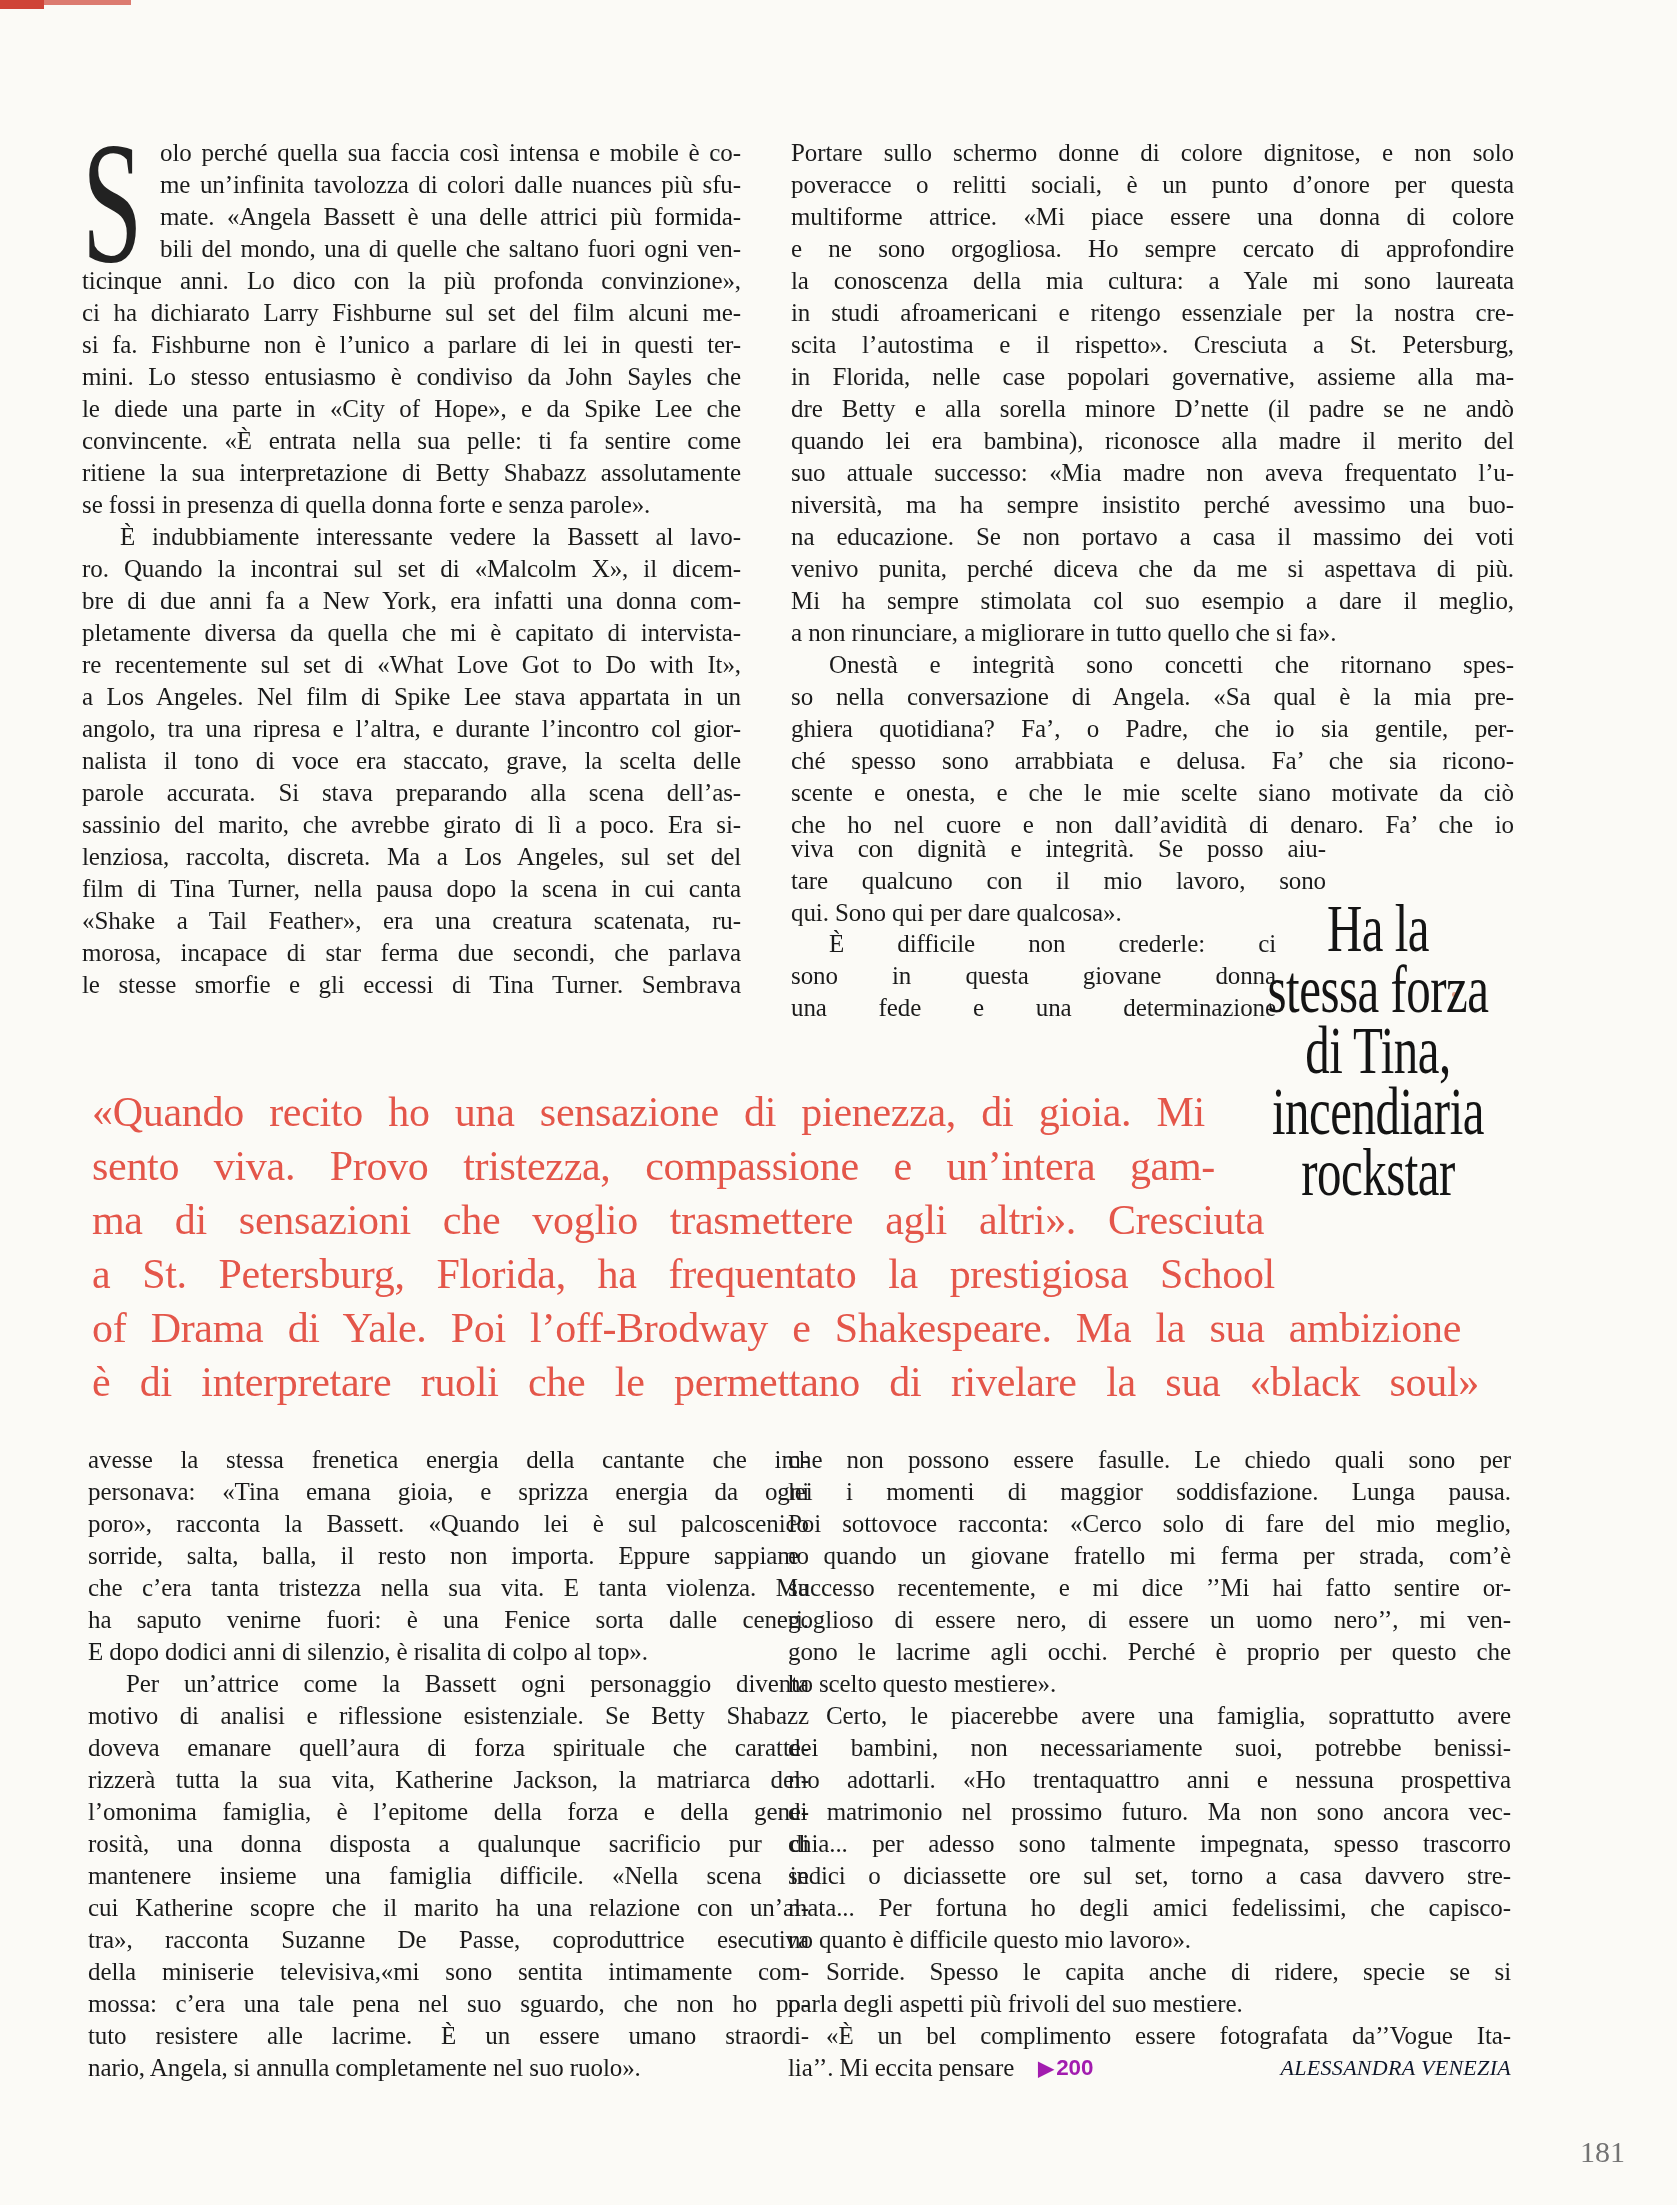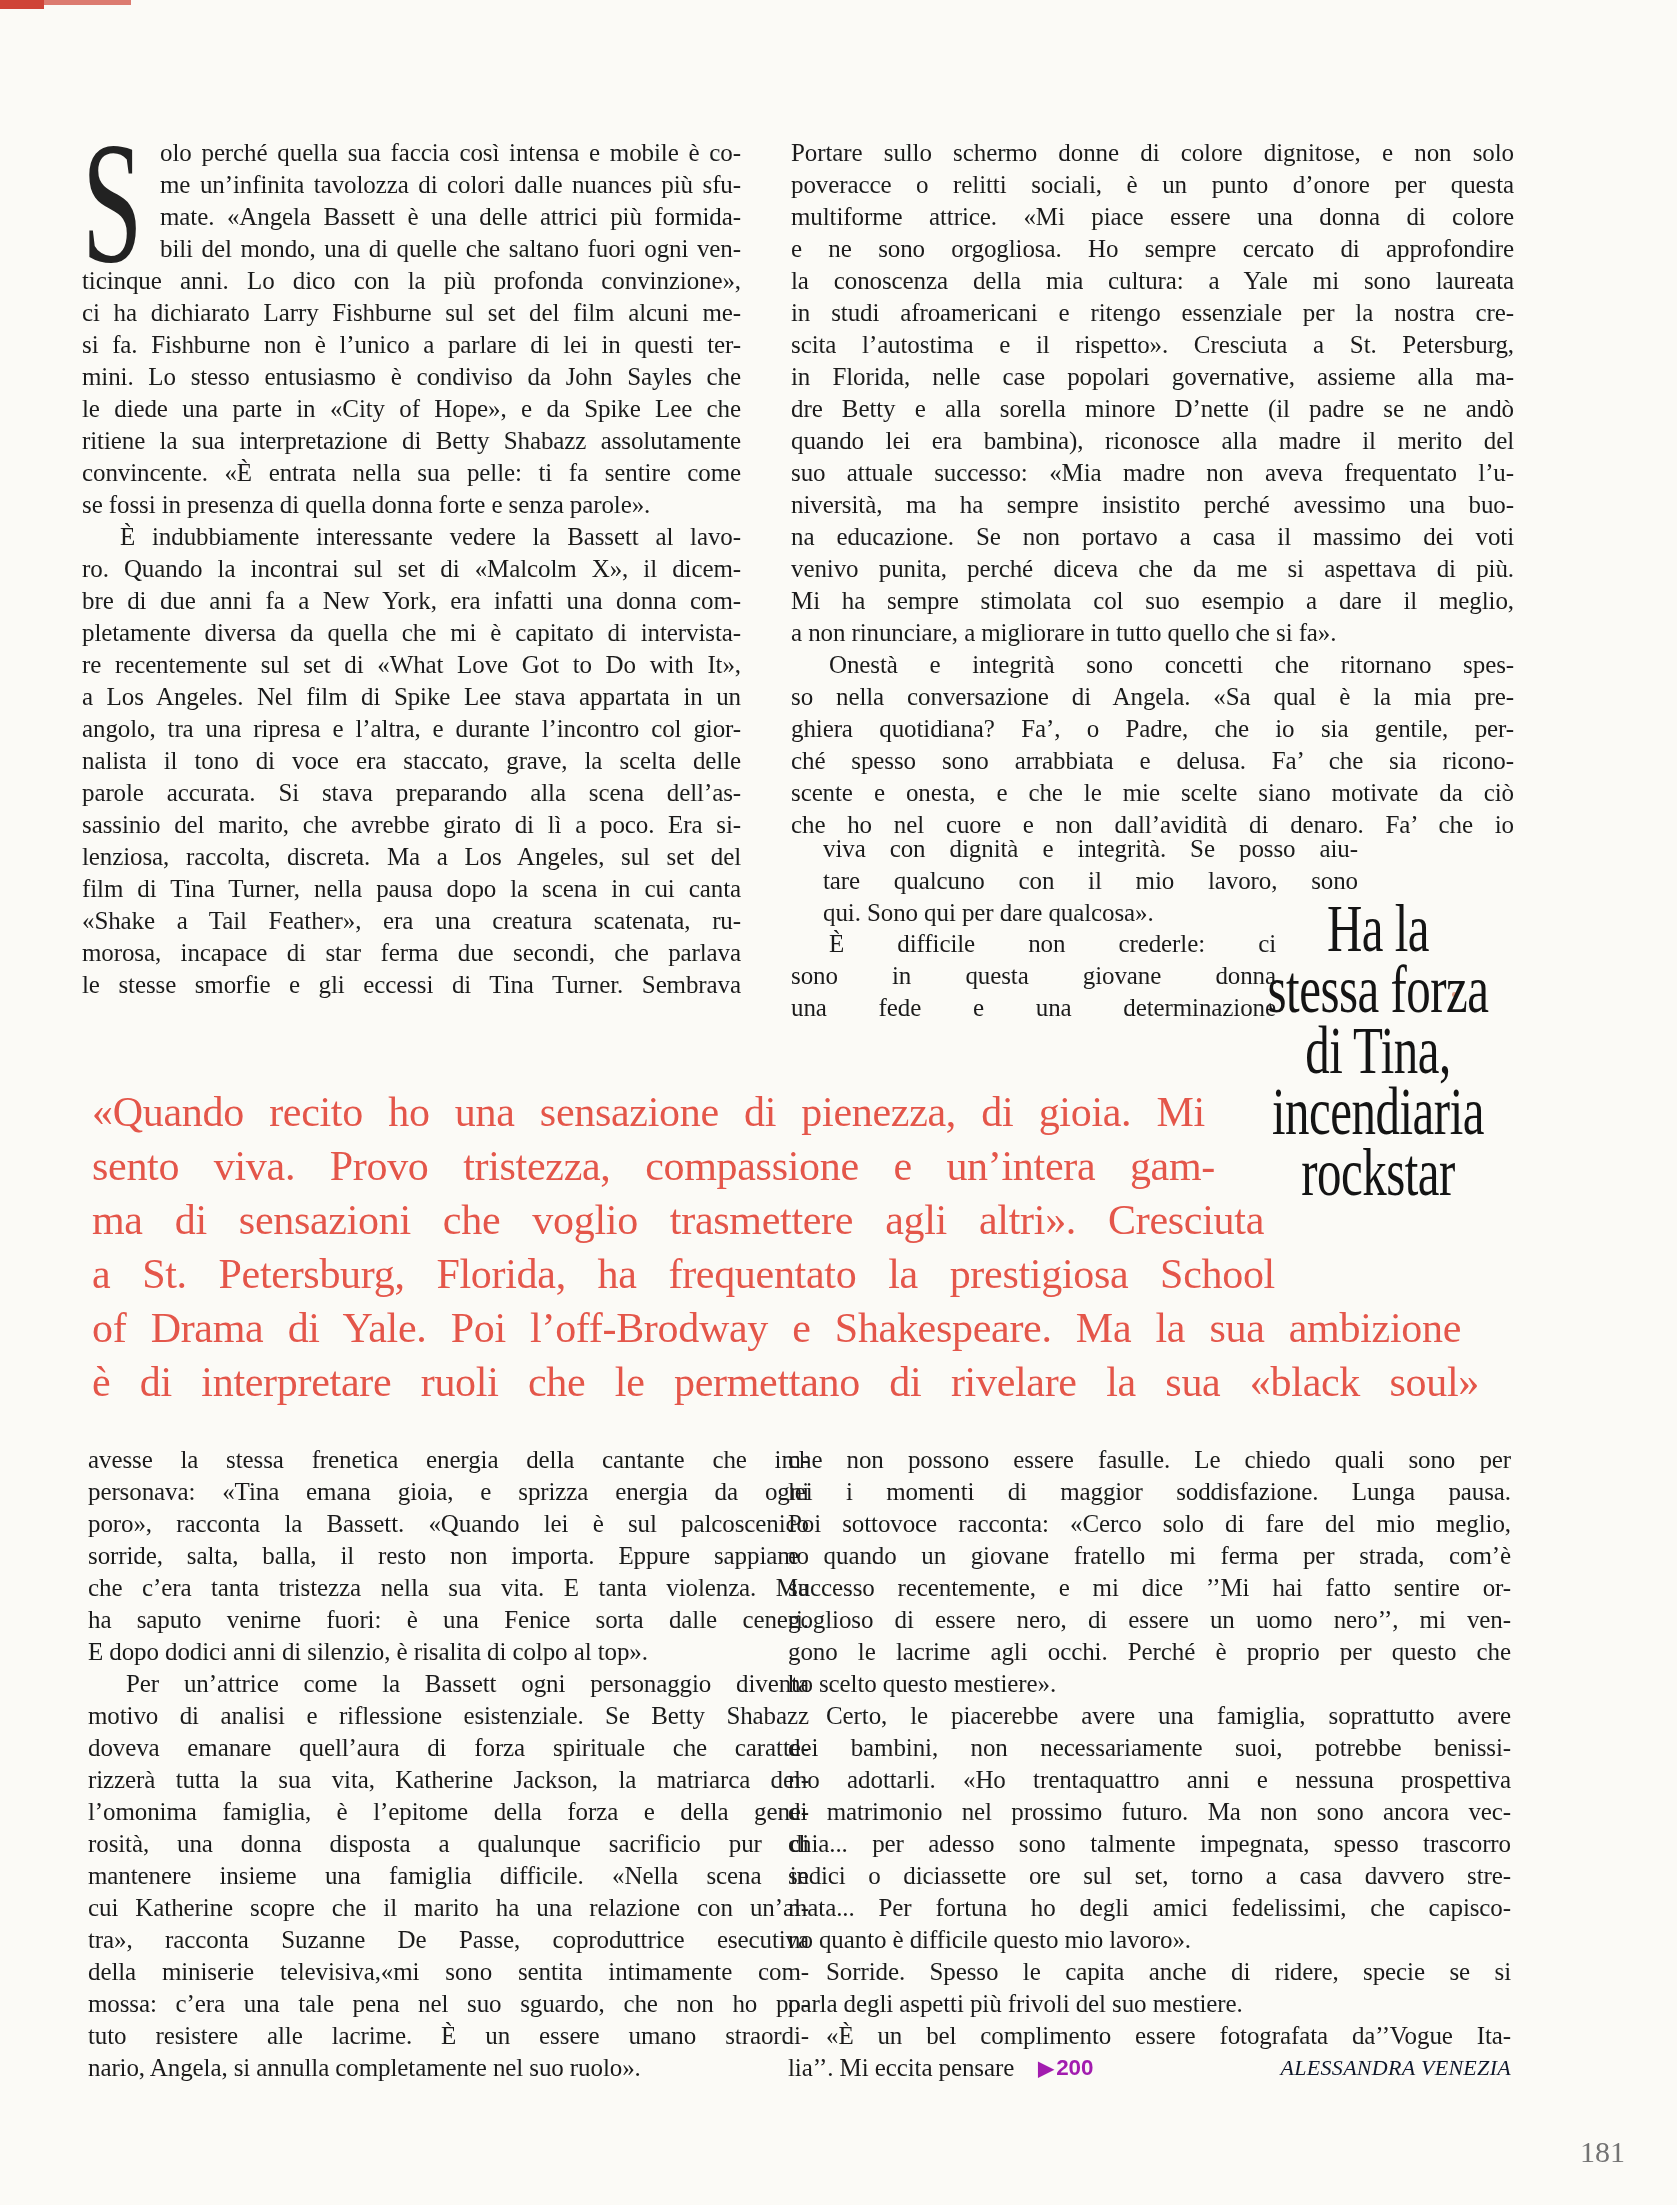--- a/index.html
+++ b/index.html
@@ -18,21 +18,21 @@
     line-height:32px;
     letter-spacing:-0.1px;
     color:#1b1b1b;
   }
   .ln{display:block;text-align:justify;text-align-last:justify;}
   .ln.l{text-align-last:left;}
   .ln.i{text-indent:38px;}
 
   #top-left{left:82px;top:137px;width:659px;}
   #top-right-a{left:791px;top:137px;width:723px;}
-  #top-right-b{left:791px;top:833px;width:535px;margin-left:32px;}
+  #top-right-b{left:791px;top:833px;width:535px;}
   #top-right-c{left:791px;top:928px;width:485px;}
   #bottom-left{left:88px;top:1444px;width:721px;}
   #bottom-right{left:788px;top:1444px;width:723px;}
 
   
   .dropcap{float:left;width:66px;height:124px;margin:4px 12px 0 0;overflow:visible;}
   .dropcap span{
     display:block;font-size:173px;line-height:124px;
     transform:scaleX(0.63);transform-origin:0 50%;
     color:#222;
@@ -91,22 +91,22 @@
     </span>
 <span class="ln">olo perché quella sua faccia così intensa e mobile è co-</span>
     <span class="ln">me un’infinita tavolozza di colori dalle nuances più sfu-</span>
     <span class="ln">mate. «Angela Bassett è una delle attrici più formida-</span>
     <span class="ln">bili del mondo, una di quelle che saltano fuori ogni ven-</span>
     <span class="ln">ticinque anni. Lo dico con la più profonda convinzione»,</span>
     <span class="ln">ci ha dichiarato Larry Fishburne sul set del film alcuni me-</span>
     <span class="ln">si fa. Fishburne non è l’unico a parlare di lei in questi ter-</span>
     <span class="ln">mini. Lo stesso entusiasmo è condiviso da John Sayles che</span>
     <span class="ln">le diede una parte in «City of Hope», e da Spike Lee che</span>
+    <span class="ln">convincente. «È entrata nella sua pelle: ti fa sentire come</span>
     <span class="ln">ritiene la sua interpretazione di Betty Shabazz assolutamente</span>
-    <span class="ln">convincente. «È entrata nella sua pelle: ti fa sentire come</span>
     <span class="ln l">se fossi in presenza di quella donna forte e senza parole».</span>
     <span class="ln i">È indubbiamente interessante vedere la Bassett al lavo-</span>
     <span class="ln">ro. Quando la incontrai sul set di «Malcolm X», il dicem-</span>
     <span class="ln">bre di due anni fa a New York, era infatti una donna com-</span>
     <span class="ln">pletamente diversa da quella che mi è capitato di intervista-</span>
     <span class="ln">re recentemente sul set di «What Love Got to Do with It»,</span>
     <span class="ln">a Los Angeles. Nel film di Spike Lee stava appartata in un</span>
     <span class="ln">angolo, tra una ripresa e l’altra, e durante l’incontro col gior-</span>
     <span class="ln">nalista il tono di voce era staccato, grave, la scelta delle</span>
     <span class="ln">parole accurata. Si stava preparando alla scena dell’as-</span>

